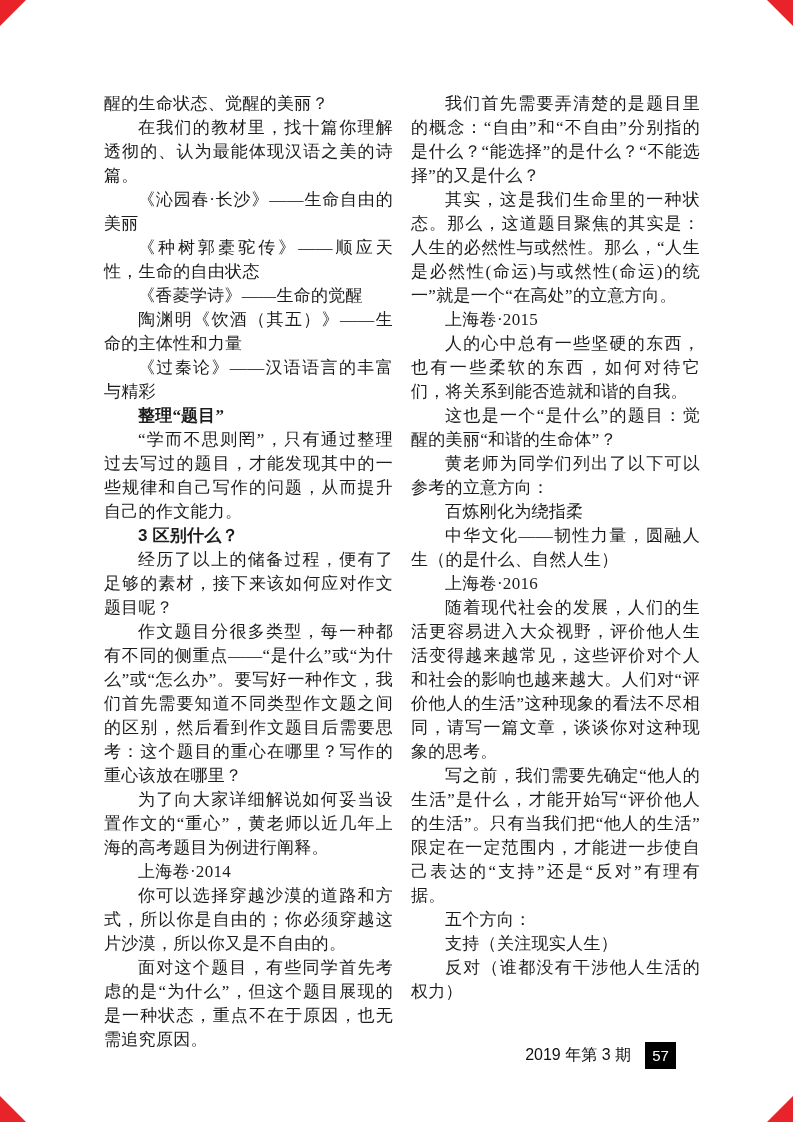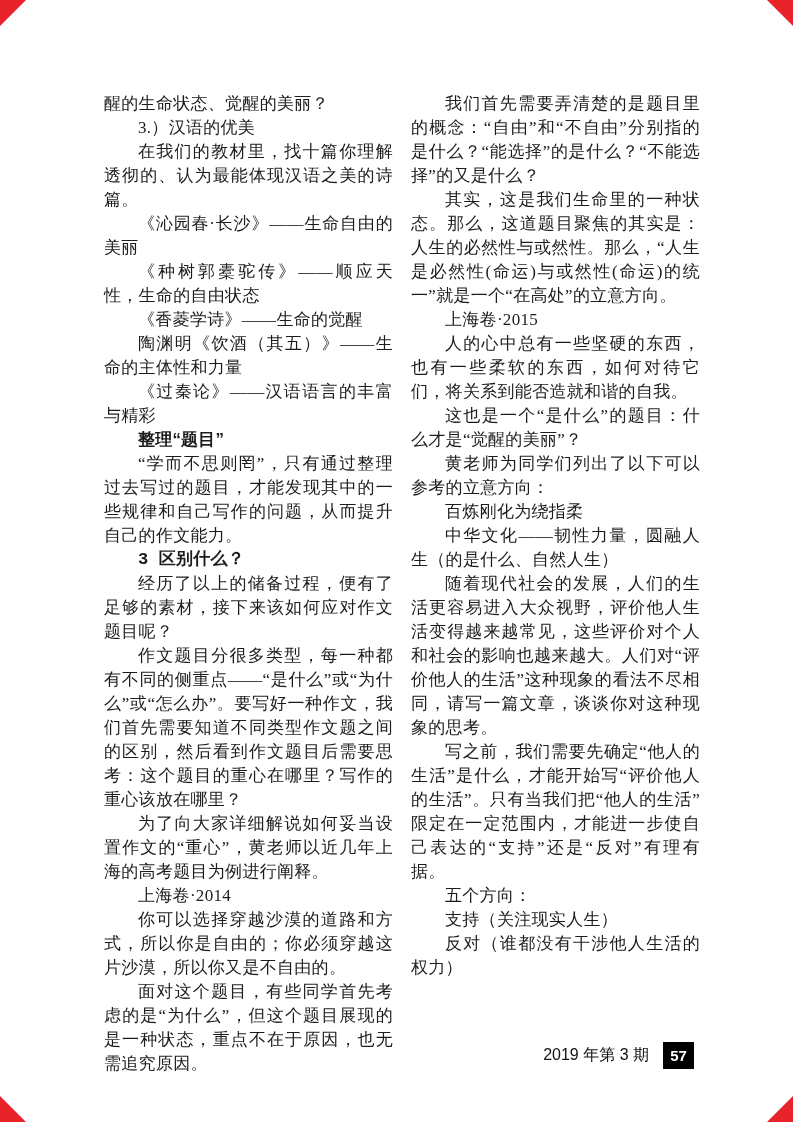--- a/index.html
+++ b/index.html
@@ -35,59 +35,58 @@
     font-size: 17px;
     line-height: 24px;
     letter-spacing: 0.3px;
   }
   .para {
     margin: 0;
     text-align: justify;
   }
   .para.body       { text-indent: 2em; }
   .para.cont       { text-indent: 0; }
-  .para.heading    { text-indent: 2em; font-weight: bold; font-family: Liberation Mono, monospace; letter-spacing: 0.2px; }
-  .para.subheading { text-indent: 2em; font-weight: bold; font-family: Liberation Sans, sans-serif; letter-spacing: 0.2px; }
+  .para.heading    { text-indent: 2em; font-weight: bold; font-family: Liberation Sans, sans-serif; letter-spacing: 0.2px; }
+  .para.subheading { text-indent: 2em; font-weight: bold; font-family: Liberation Serif, serif; letter-spacing: 0.2px; }
 
   
   .footer {
     position: absolute;
     top: 1042px;
-    right: 99px;
+    right: 117px;
     display: flex;
     align-items: center;
     gap: 14px;
     font-family: "Liberation Sans", "DejaVu Sans", sans-serif;
     font-size: 16px;
     color: #111;
   }
   .page-num-box {
     background: #000000;
     color: #ffffff;
     width: 31px;
     height: 27px;
     display: flex;
     align-items: center;
     justify-content: center;
     font-size: 15px;
-    font-weight: bold;
+    font-weight: normal;
   }
 </style>
 </head>
 <body>
 
 <div class="corner tl"></div>
 <div class="corner tr"></div>
 <div class="corner bl"></div>
 <div class="corner br"></div>
 
 <div class="page-body">
   <div class="column">
       <p class="para cont">醒的生命状态、觉醒的美丽？</p>
-      <p class="para body">3.）汉语的优美</p>
       <p class="para body">在我们的教材里，找十篇你理解透彻的、认为最能体现汉语之美的诗篇。</p>
       <p class="para body">《沁园春·长沙》——生命自由的美丽</p>
       <p class="para body">《种树郭橐驼传》——顺应天性，生命的自由状态</p>
       <p class="para body">《香菱学诗》——生命的觉醒</p>
       <p class="para body">陶渊明《饮酒（其五）》——生命的主体性和力量</p>
       <p class="para body">《过秦论》——汉语语言的丰富与精彩</p>
       <p class="para subheading">整理“题目”</p>
       <p class="para body">“学而不思则罔”，只有通过整理过去写过的题目，才能发现其中的一些规律和自己写作的问题，从而提升自己的作文能力。</p>
       <p class="para heading">3 区别什么？</p>
       <p class="para body">经历了以上的储备过程，便有了足够的素材，接下来该如何应对作文题目呢？</p>
@@ -95,24 +94,25 @@
       <p class="para body">为了向大家详细解说如何妥当设置作文的“重心”，黄老师以近几年上海的高考题目为例进行阐释。</p>
       <p class="para body">上海卷·2014</p>
       <p class="para body">你可以选择穿越沙漠的道路和方式，所以你是自由的；你必须穿越这片沙漠，所以你又是不自由的。</p>
       <p class="para body">面对这个题目，有些同学首先考虑的是“为什么”，但这个题目展现的是一种状态，重点不在于原因，也无需追究原因。</p>
     </div>
   <div class="column">
       <p class="para body">我们首先需要弄清楚的是题目里的概念：“自由”和“不自由”分别指的是什么？“能选择”的是什么？“不能选择”的又是什么？</p>
       <p class="para body">其实，这是我们生命里的一种状态。那么，这道题目聚焦的其实是：人生的必然性与或然性。那么，“人生是必然性(命运)与或然性(命运)的统一”就是一个“在高处”的立意方向。</p>
       <p class="para body">上海卷·2015</p>
       <p class="para body">人的心中总有一些坚硬的东西，也有一些柔软的东西，如何对待它们，将关系到能否造就和谐的自我。</p>
-      <p class="para body">这也是一个“是什么”的题目：什么才是“觉醒的美丽”？</p>
+      <p class="para body">这也是一个“是什么”的题目：觉醒的美丽“和谐的生命体”？</p>
       <p class="para body">黄老师为同学们列出了以下可以参考的立意方向：</p>
       <p class="para body">百炼刚化为绕指柔</p>
       <p class="para body">中华文化——韧性力量，圆融人生（的是什么、自然人生）</p>
+      <p class="para body">上海卷·2016</p>
       <p class="para body">随着现代社会的发展，人们的生活更容易进入大众视野，评价他人生活变得越来越常见，这些评价对个人和社会的影响也越来越大。人们对“评价他人的生活”这种现象的看法不尽相同，请写一篇文章，谈谈你对这种现象的思考。</p>
       <p class="para body">写之前，我们需要先确定“他人的生活”是什么，才能开始写“评价他人的生活”。只有当我们把“他人的生活”限定在一定范围内，才能进一步使自己表达的“支持”还是“反对”有理有据。</p>
       <p class="para body">五个方向：</p>
       <p class="para body">支持（关注现实人生）</p>
       <p class="para body">反对（谁都没有干涉他人生活的权力）</p>
     </div>
 </div>
 
 <div class="footer">
   <span>2019 年第 3 期</span>

